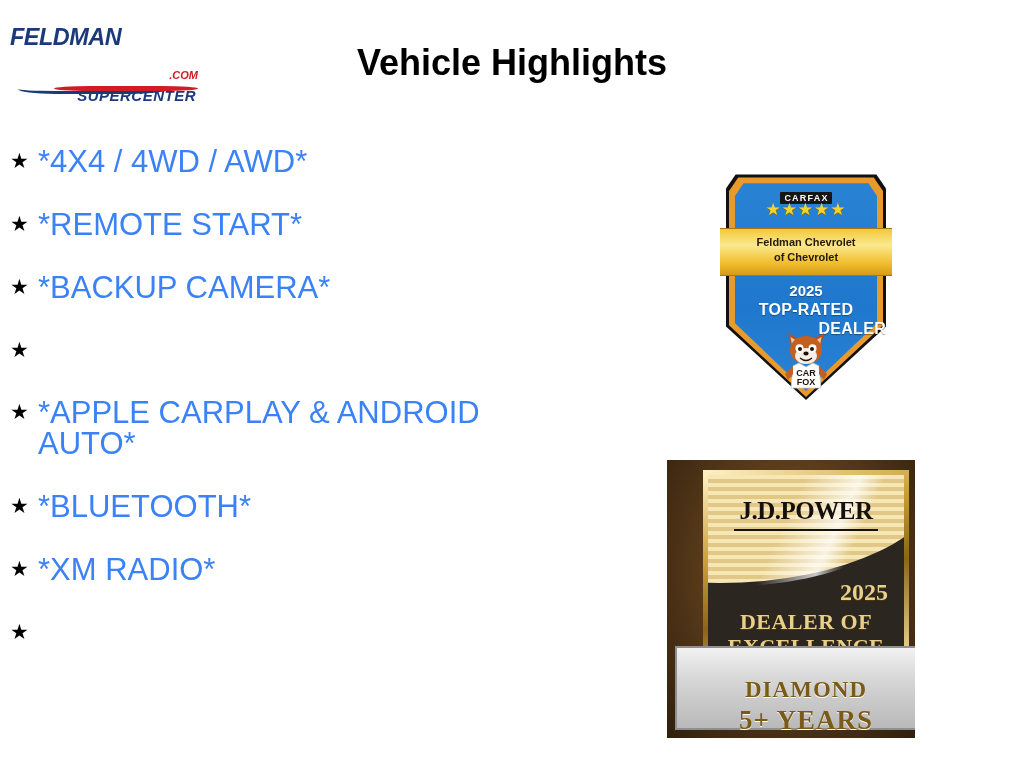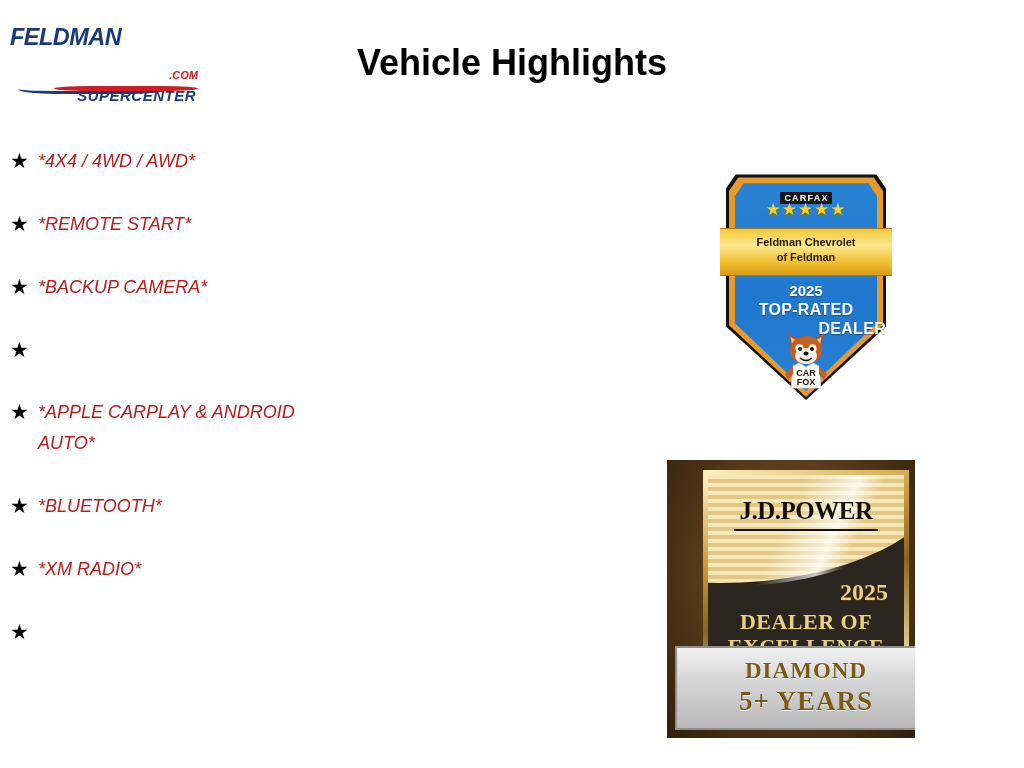--- a/index.html
+++ b/index.html
@@ -118,26 +118,25 @@
   }
   .hl-star {
     width: 28px;
     flex: 0 0 28px;
     font-size: 21px;
     line-height: 30px;
     color: #000;
     text-align: left;
   }
   .hl-text {
-    font-size: 18px;
+    font-size: 31px;
     line-height: 31px;
-    color: #b91c1c;
+    color: #3b82f6;
     letter-spacing: 0px;
     white-space: pre-line;
-    font-style: italic;
   }
 
   
   .carfax-badge {
     position: absolute;
     left: 726px;
     top: 170px;
     width: 160px;
     height: 230px;
   }
@@ -324,21 +323,21 @@
     position: absolute;
     left: 0; right: 0;
     top: 8px;
     text-align: center;
     font-family: "Liberation Serif", serif;
     font-weight: bold;
     color: #7a5a16;
     text-shadow: 0 1px 0 #fff;
     line-height: 30px;
   }
-  .jd-base-text .d1 { font-size: 23px; letter-spacing: 1px; }
+  .jd-base-text .d1 { font-size: 23px; letter-spacing: 1px; margin-top: 19px; }
   .jd-base-text .d2 { font-size: 27px; letter-spacing: 1px; }
 </style>
 </head>
 <body>
 
 <div class="logo">
   <div class="logo-row1">FELDMAN</div>
   <div class="logo-swoosh">
     <div class="s-blue"></div>
     <div class="s-red"></div>
@@ -399,21 +398,21 @@
 
   <div class="cf-logo">
     <span>CARFAX</span>
   </div>
 
   <div class="cf-stars">★★★★★</div>
 
   <div class="cf-ribbon">
     <div class="cf-ribbon-text">
       <div>Feldman Chevrolet</div>
-      <div>of Feldman</div>
+      <div>of Chevrolet</div>
     </div>
   </div>
 
   <div class="cf-bottom-text">
     <div class="cf-year">2025</div>
     <div class="cf-toprated">TOP-RATED</div>
     <div class="cf-dealer">DEALER</div>
   </div>
 
   <svg class="cf-fox" viewBox="0 0 54 66">

